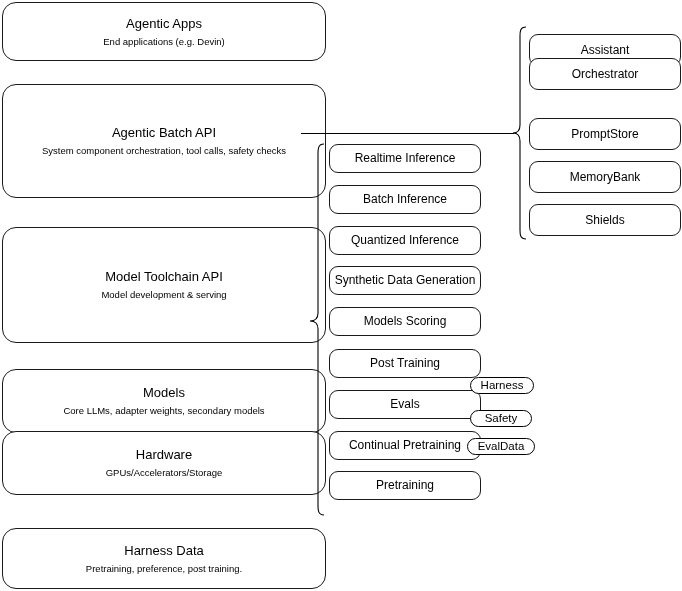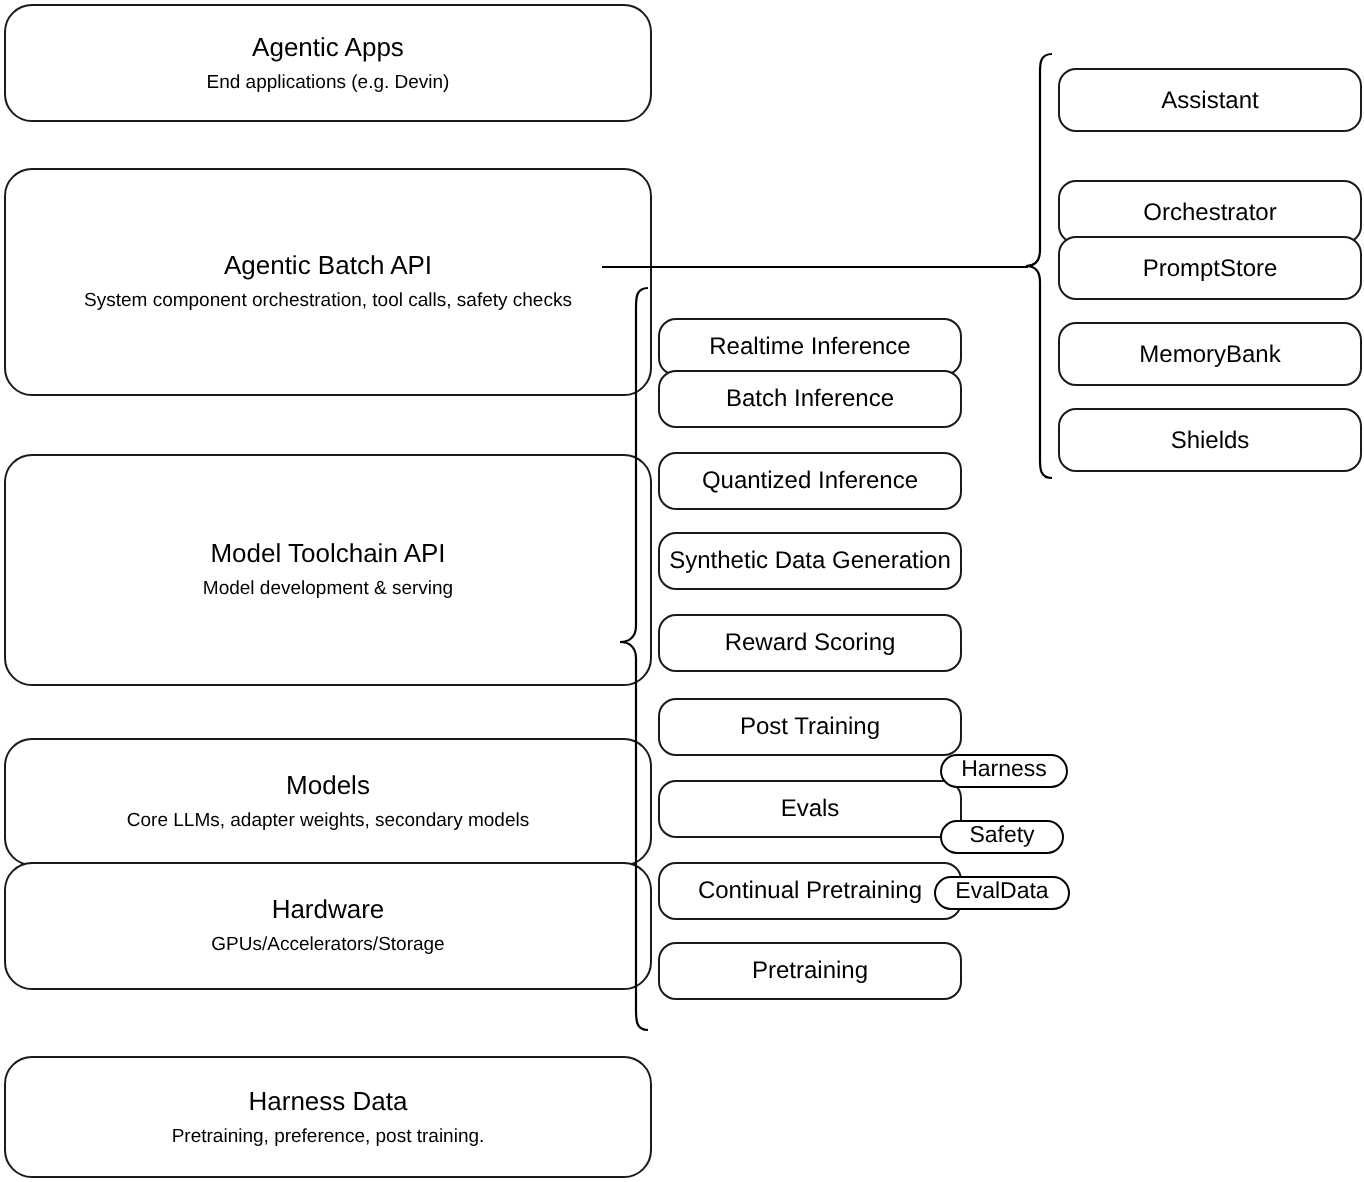--- a/index.html
+++ b/index.html
@@ -138,34 +138,34 @@
       <path d="M14 1 C8 1 8 6 8 10 L8 99 C8 105 5 107 1 107 C5 107 8 109 8 115 L8 204 C8 208 8 213 14 213"></path>
     </svg>
   </div>
 
   <div class="connector" style="left:309px;top:143px;width:16px;height:374px;">
     <svg width="16" height="374" viewBox="0 0 16 374">
       <path d="M15 1 C9 1 9 6 9 11 L9 170 C9 176 5 178 1 178 C5 178 9 180 9 186 L9 362 C9 367 9 372 15 372"></path>
     </svg>
   </div>
 
-  <div class="node cap cap-mid" style="top:144px;margin-top:15px;">
+  <div class="node cap cap-mid" style="top:144px;">
     <span>Realtime Inference</span>
   </div>
   <div class="node cap cap-mid" style="top:185px;justify-content:center;">
     <span>Batch Inference</span>
   </div>
   <div class="node cap cap-mid" style="top:226px;">
     <span>Quantized Inference</span>
   </div>
   <div class="node cap cap-mid" style="top:266px;">
     <span>Synthetic Data Generation</span>
   </div>
   <div class="node cap cap-mid" style="top:307px;">
-    <span>Reward Scoring</span>
+    <span>Models Scoring</span>
   </div>
   <div class="node cap cap-mid" style="top:349px;">
     <span>Post Training</span>
   </div>
   <div class="node cap cap-mid" style="top:390px;">
     <span>Evals</span>
   </div>
   <div class="node cap cap-mid" style="top:431px;">
     <span>Continual Pretraining</span>
   </div>
@@ -179,21 +179,21 @@
   <div class="badge" style="left:467px;top:394px;width:68px;height:17px;margin-top:44px;">
     <span>EvalData</span>
   </div>
   <div class="badge" style="left:470px;top:410px;width:62px;height:17px;">
     <span>Safety</span>
   </div>
 
   <div class="node cap cap-right" style="top:34px;">
     <span>Assistant</span>
   </div>
-  <div class="node cap cap-right" style="top:90px;">
+  <div class="node cap cap-right" style="top:58px;">
     <span>Orchestrator</span>
   </div>
   <div class="node cap cap-right" style="top:118px;">
     <span>PromptStore</span>
   </div>
   <div class="node cap cap-right" style="top:161px;">
     <span>MemoryBank</span>
   </div>
   <div class="node cap cap-right" style="top:204px;">
     <span>Shields</span>

